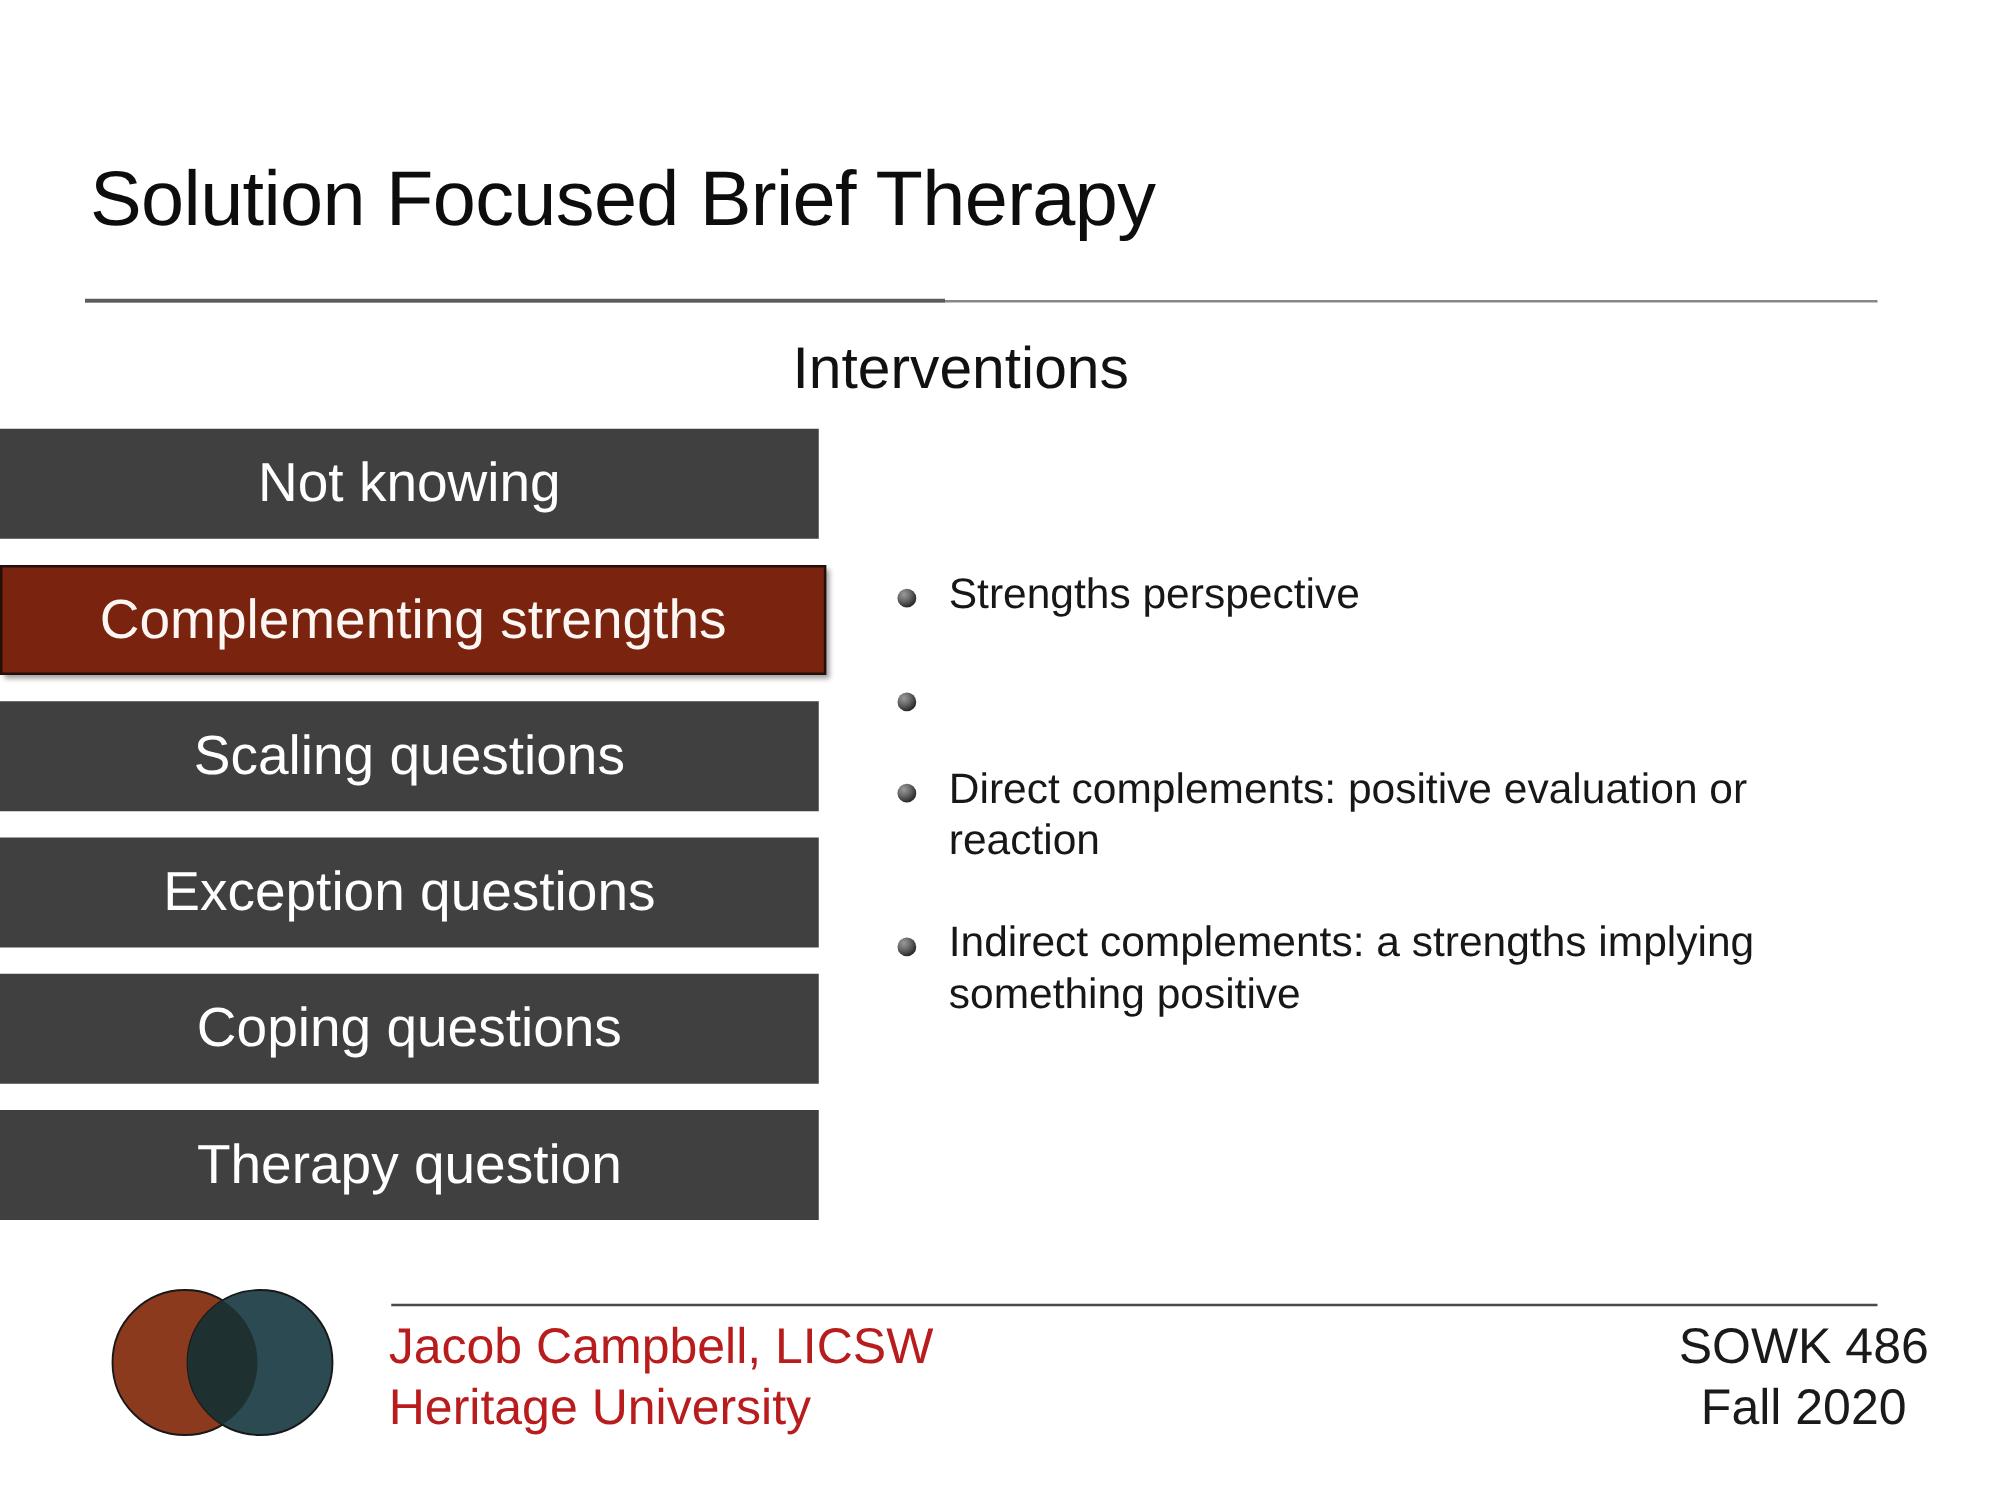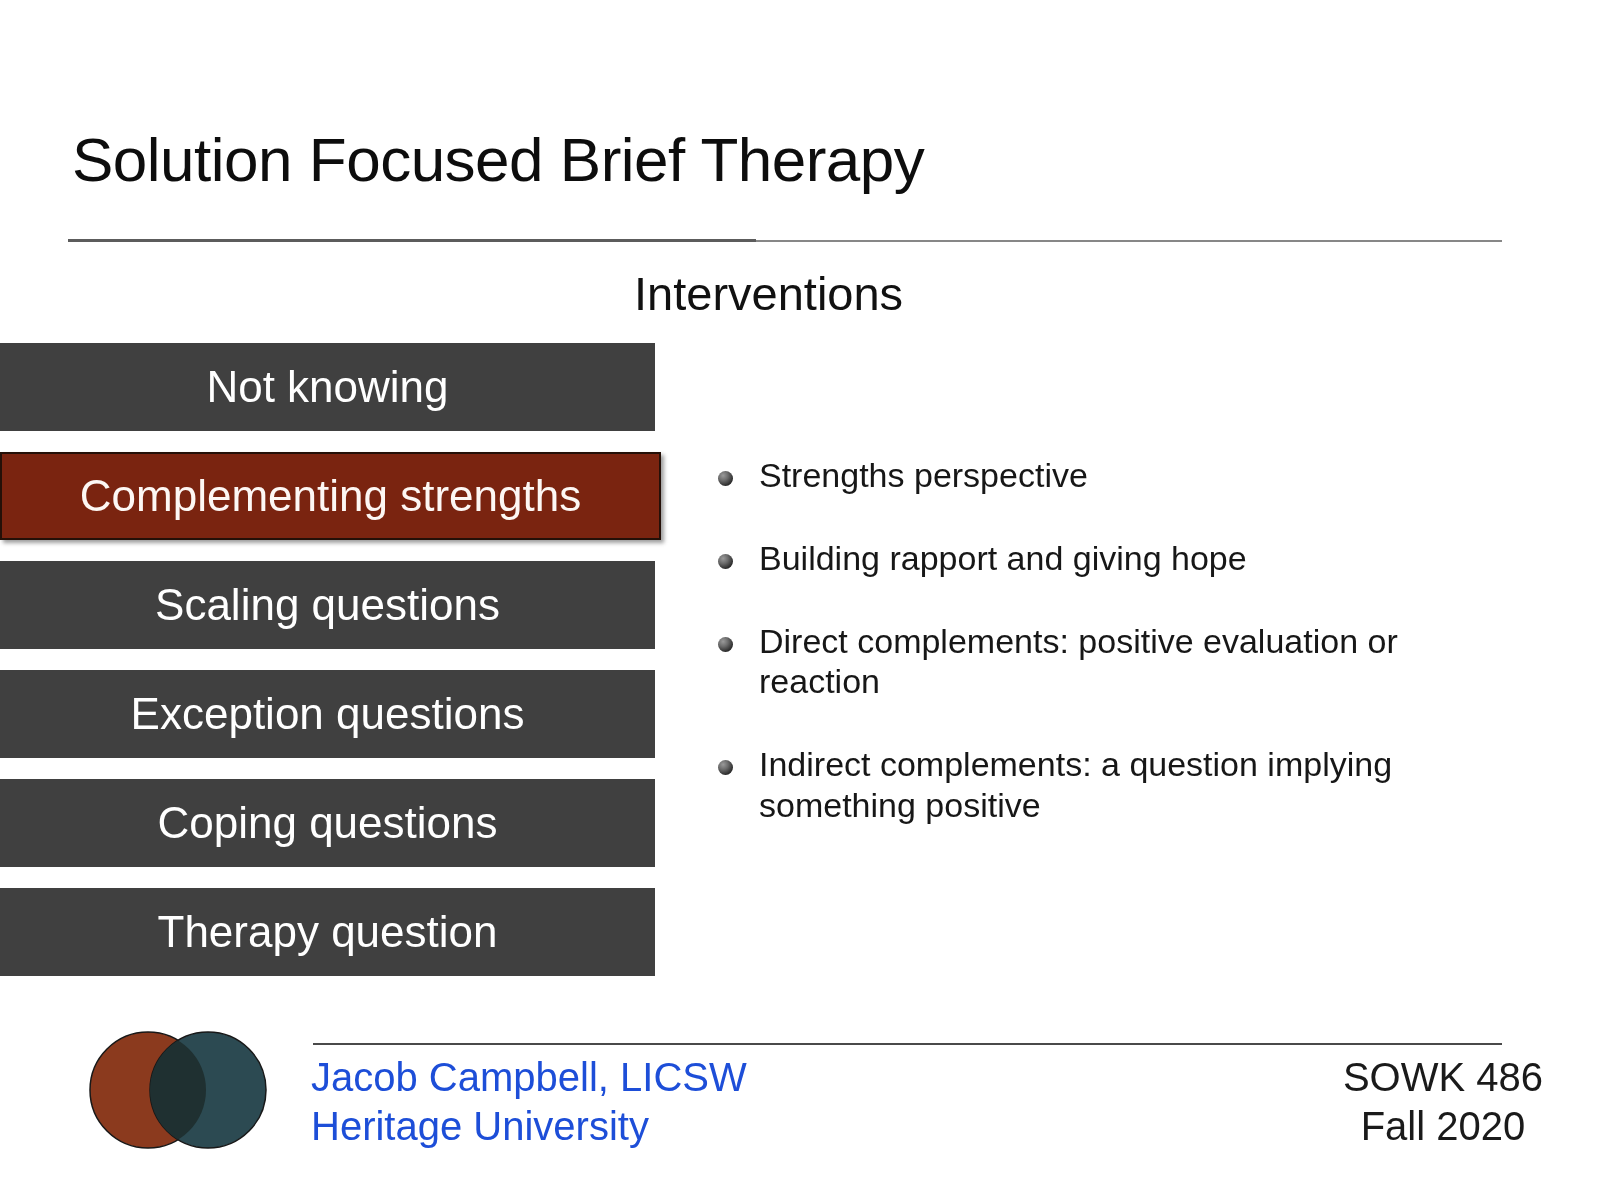--- a/index.html
+++ b/index.html
@@ -130,21 +130,21 @@
     width: 1189px;
     height: 2px;
     background: #4a4a4a;
   }
   .footer-left {
     position: absolute;
     left: 311px;
     top: 1053px;
     font-size: 40px;
     font-weight: 400;
-    color: #1d4ed8;
+    color: #b91c1c;
     line-height: 1.22;
   }
   .footer-right {
     position: absolute;
     right: 98px;
     top: 1053px;
     text-align: center;
     font-size: 40px;
     font-weight: 400;
     color: #1a1a1a;
@@ -189,29 +189,28 @@
     </div>
   </div>
 
   <div class="bullet-list">
     <div class="bullet-row">
       <span class="bullet-dot"></span>
       <span class="bullet-text">Strengths perspective</span>
     </div>
     <div class="bullet-row">
       <span class="bullet-dot"></span>
-      <span class="bullet-text">Building rapport and giving hope</span>
     </div>
     <div class="bullet-row">
       <span class="bullet-dot"></span>
       <span class="bullet-text">Direct complements:  positive evaluation or reaction</span>
     </div>
     <div class="bullet-row">
       <span class="bullet-dot"></span>
-      <span class="bullet-text">Indirect complements: a question implying something positive</span>
+      <span class="bullet-text">Indirect complements: a strengths implying something positive</span>
     </div>
   </div>
 
   <svg class="footer-logo" viewBox="0 0 212 118">
     <defs>
       <clipPath id="clipLeft">
           <circle cx="76" cy="59" r="58"></circle>
         </clipPath>
     </defs>
     <circle cx="76" cy="59" r="58" fill="#8b3a1e" stroke="#181818" stroke-width="1.5"></circle>

